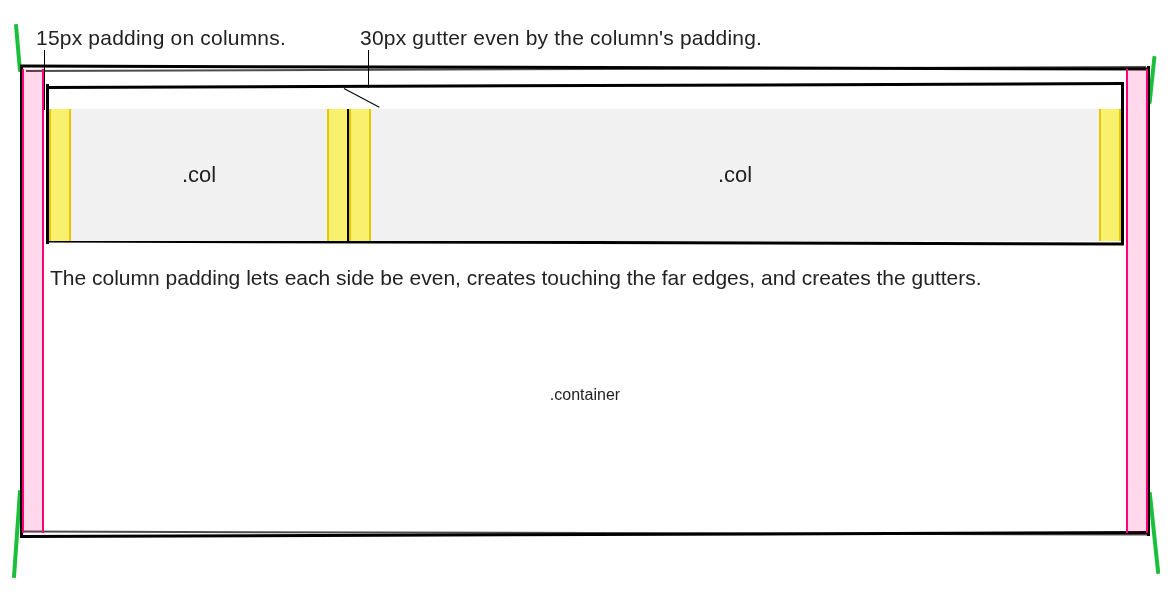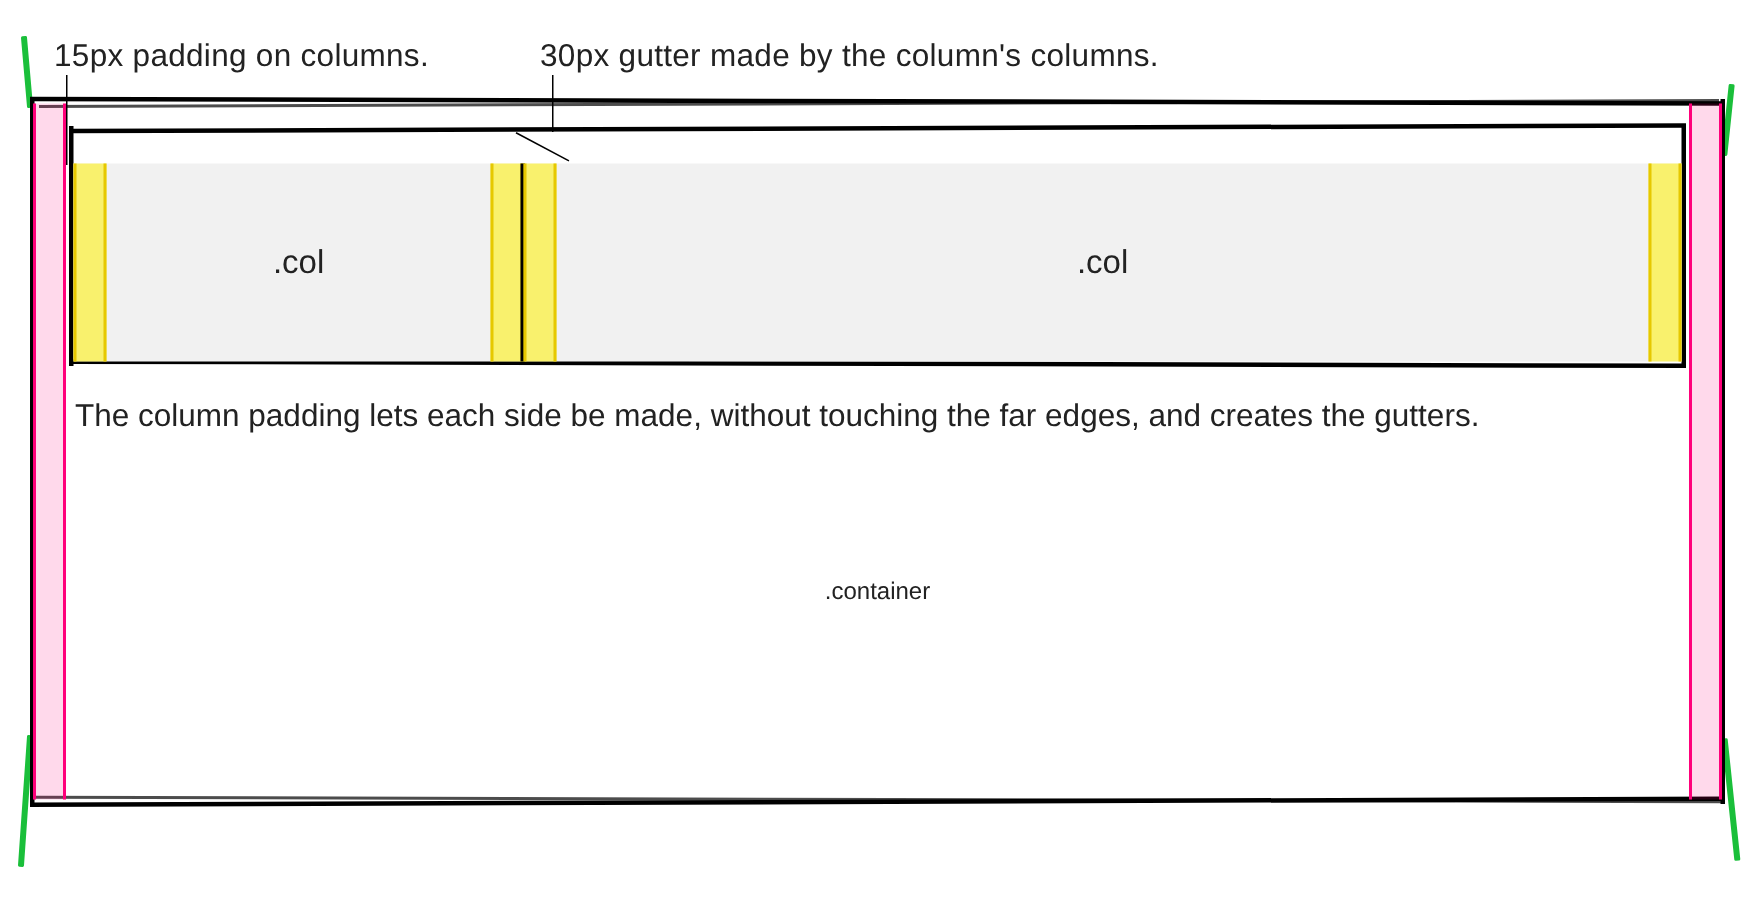--- a/index.html
+++ b/index.html
@@ -182,21 +182,21 @@
   
   .wob1 { transform: rotate(0.15deg); }
   .wob2 { transform: rotate(-0.2deg); }
 </style>
 </head>
 <body>
 
 <div class="stage">
 
   <div class="annot annot-left">15px padding on columns.</div>
-  <div class="annot annot-right">30px gutter made by the column's columns.</div>
+  <div class="annot annot-right">30px gutter even by the column's padding.</div>
 
   <div class="leader leader-left"></div>
   <div class="leader leader-right-a"></div>
   <div class="leader leader-right-b"></div>
 
   <div class="vtick tl"></div>
   <div class="vtick tr"></div>
   <div class="vtick bl"></div>
   <div class="vtick br"></div>
 
@@ -226,18 +226,18 @@
         </div>
         <div class="col col2">
           <div class="col-divider" style="left:-2px"></div>
           <div class="colpad cp-2l"></div>
           <div class="colpad edge cp-2r"></div>
           <div class="col-label">.col</div>
         </div>
       </div>
     </div>
 
-    <div class="bodytext">The column padding lets each side be made, without touching the far edges, and creates the gutters.</div>
+    <div class="bodytext">The column padding lets each side be even, creates touching the far edges, and creates the gutters.</div>
 
     <div class="container-label">.container</div>
   </div>
 
 </div>
 
 </body></html>

